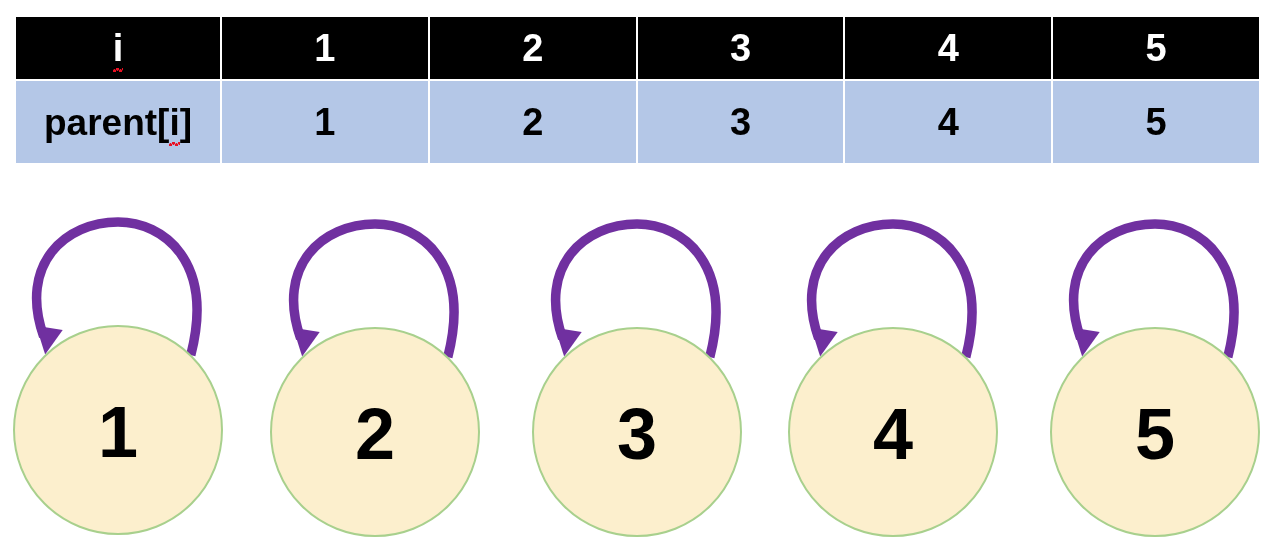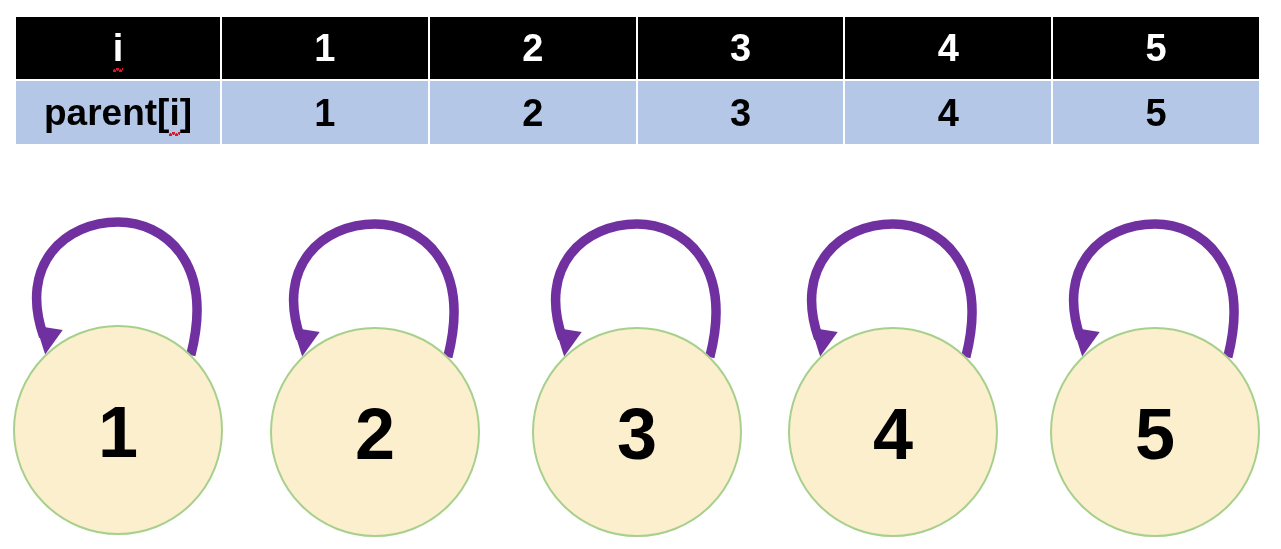--- a/index.html
+++ b/index.html
@@ -37,21 +37,21 @@
   }
   #parent-table tr.header-row td {
     background: #000000;
     color: #ffffff;
     height: 62px;
     font-size: 38px;
   }
   #parent-table tr.data-row td {
     background: #b4c7e7;
     color: #000000;
-    height: 63px;
+    height: 82px;
     font-size: 38px;
   }
   #parent-table td.label-cell {
     width: 204px;
   }
   #parent-table tr.data-row td.label-cell {
     font-size: 37px;
   }
 
   

